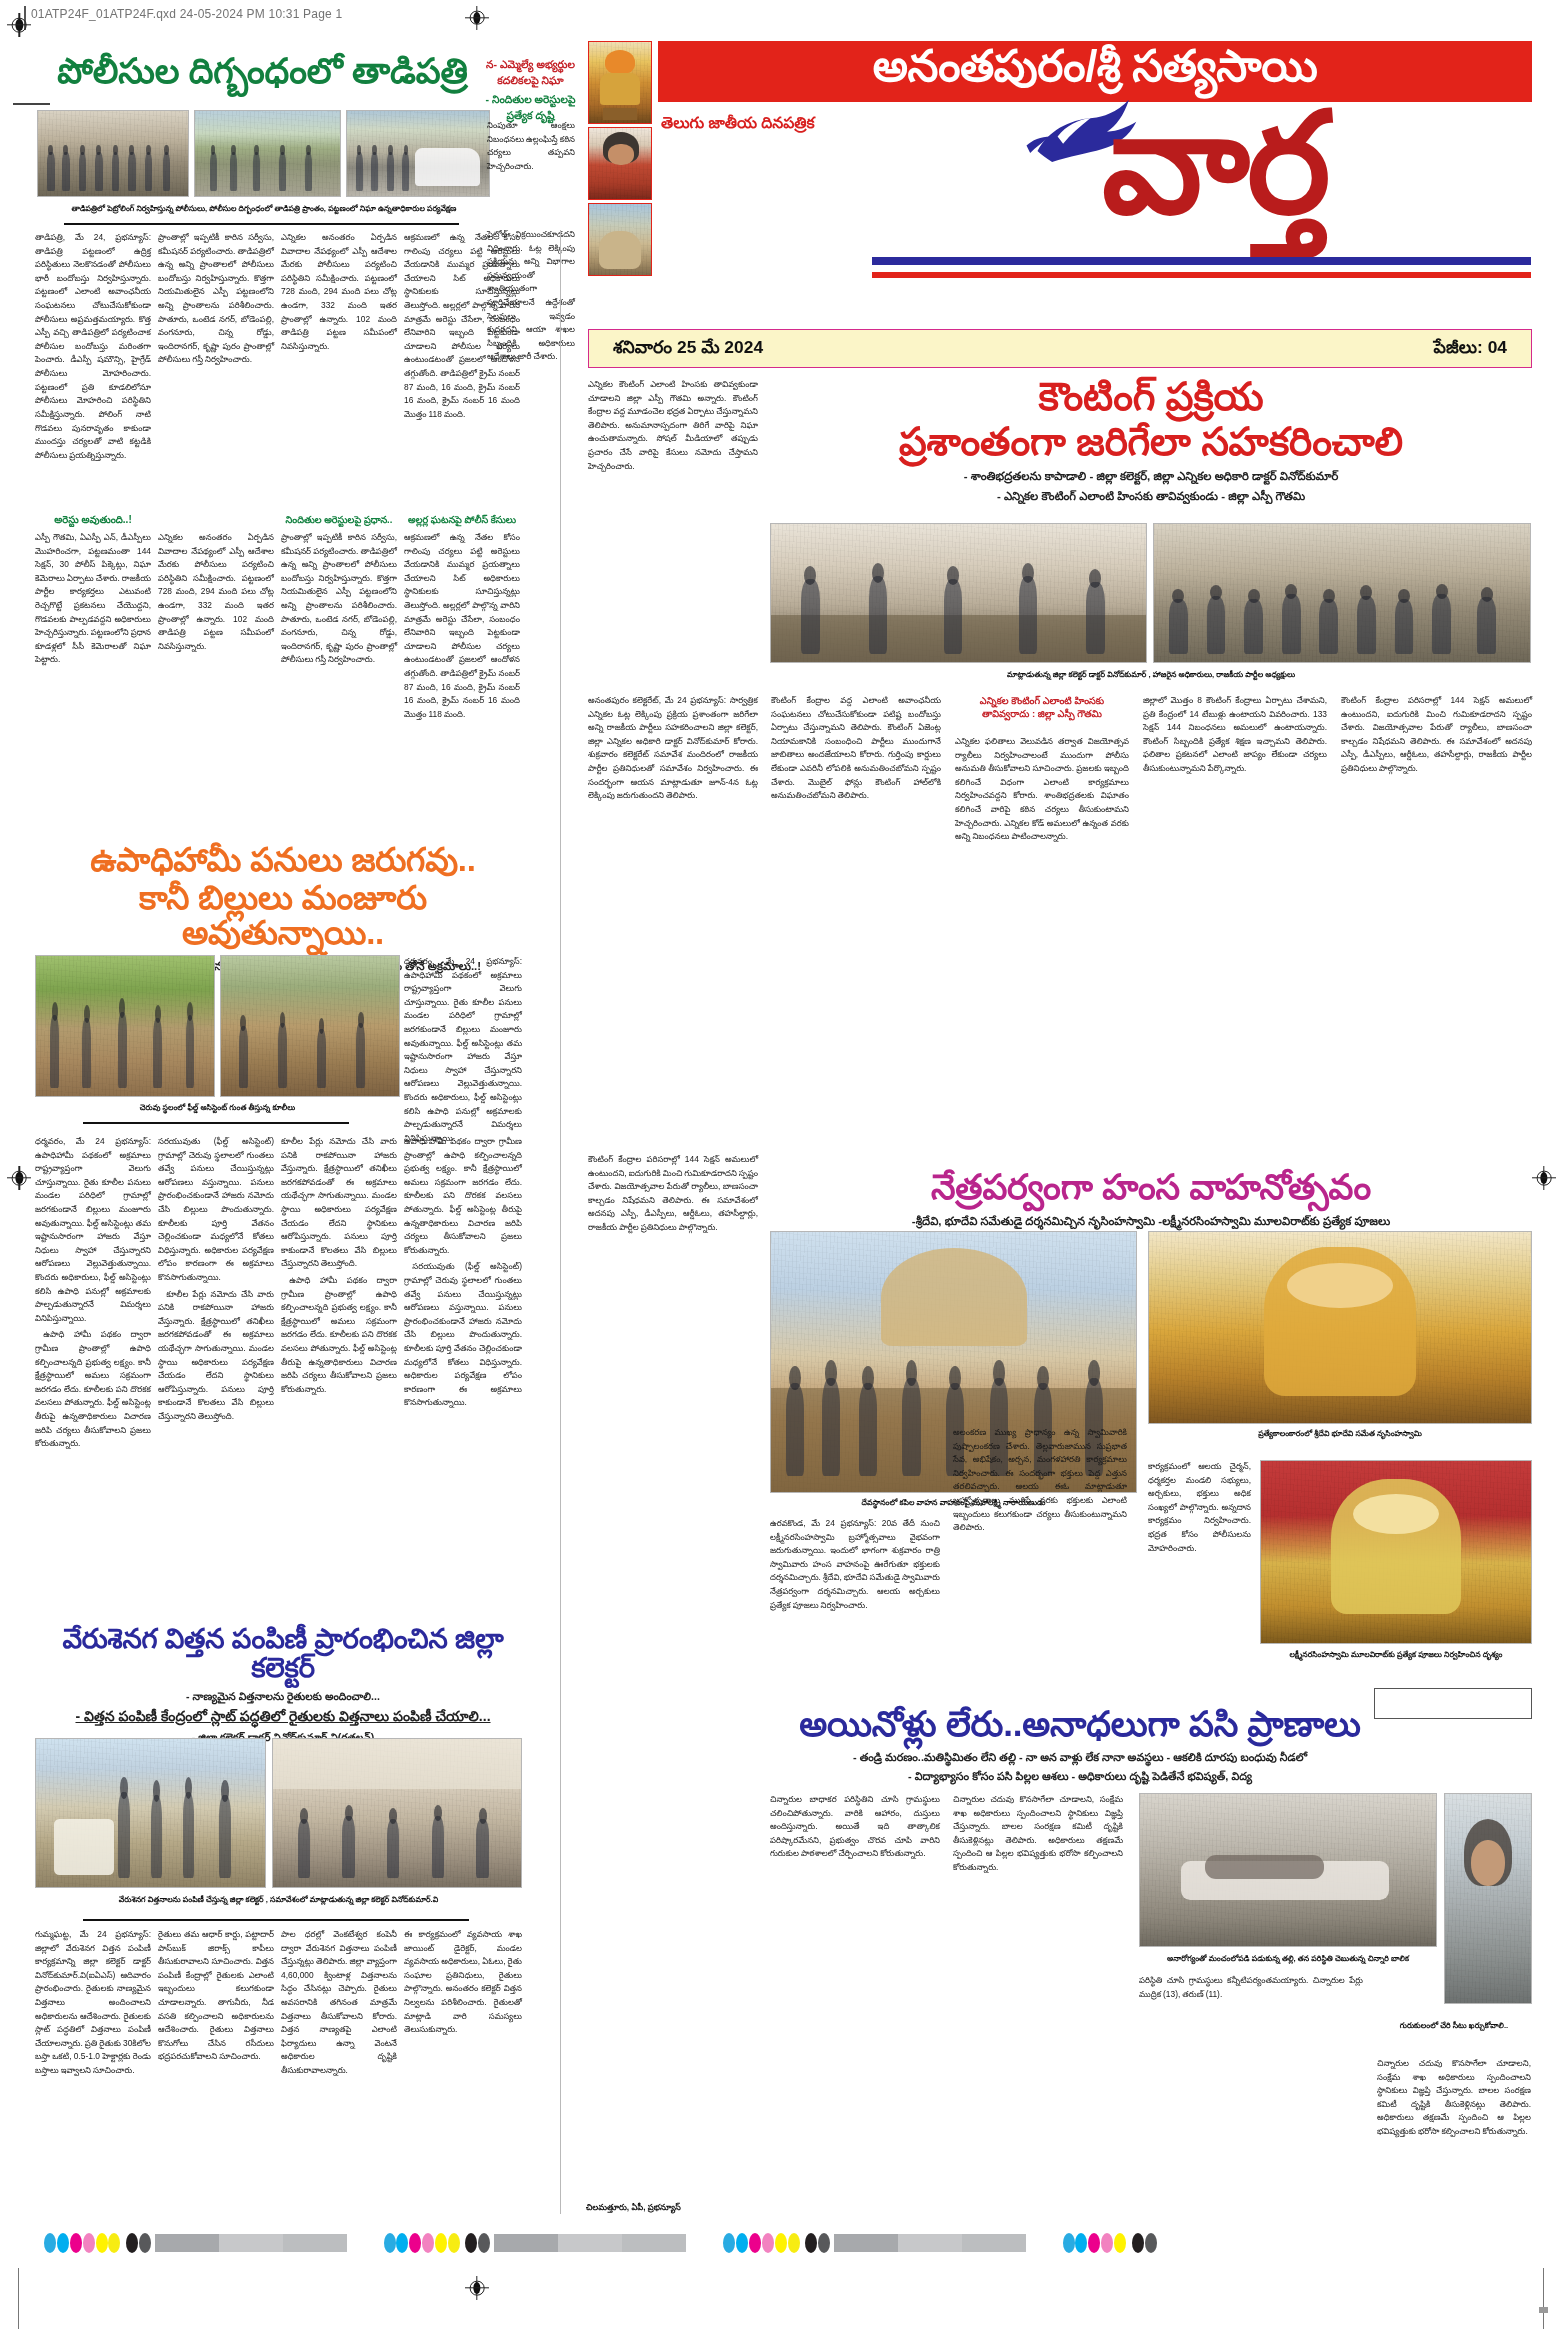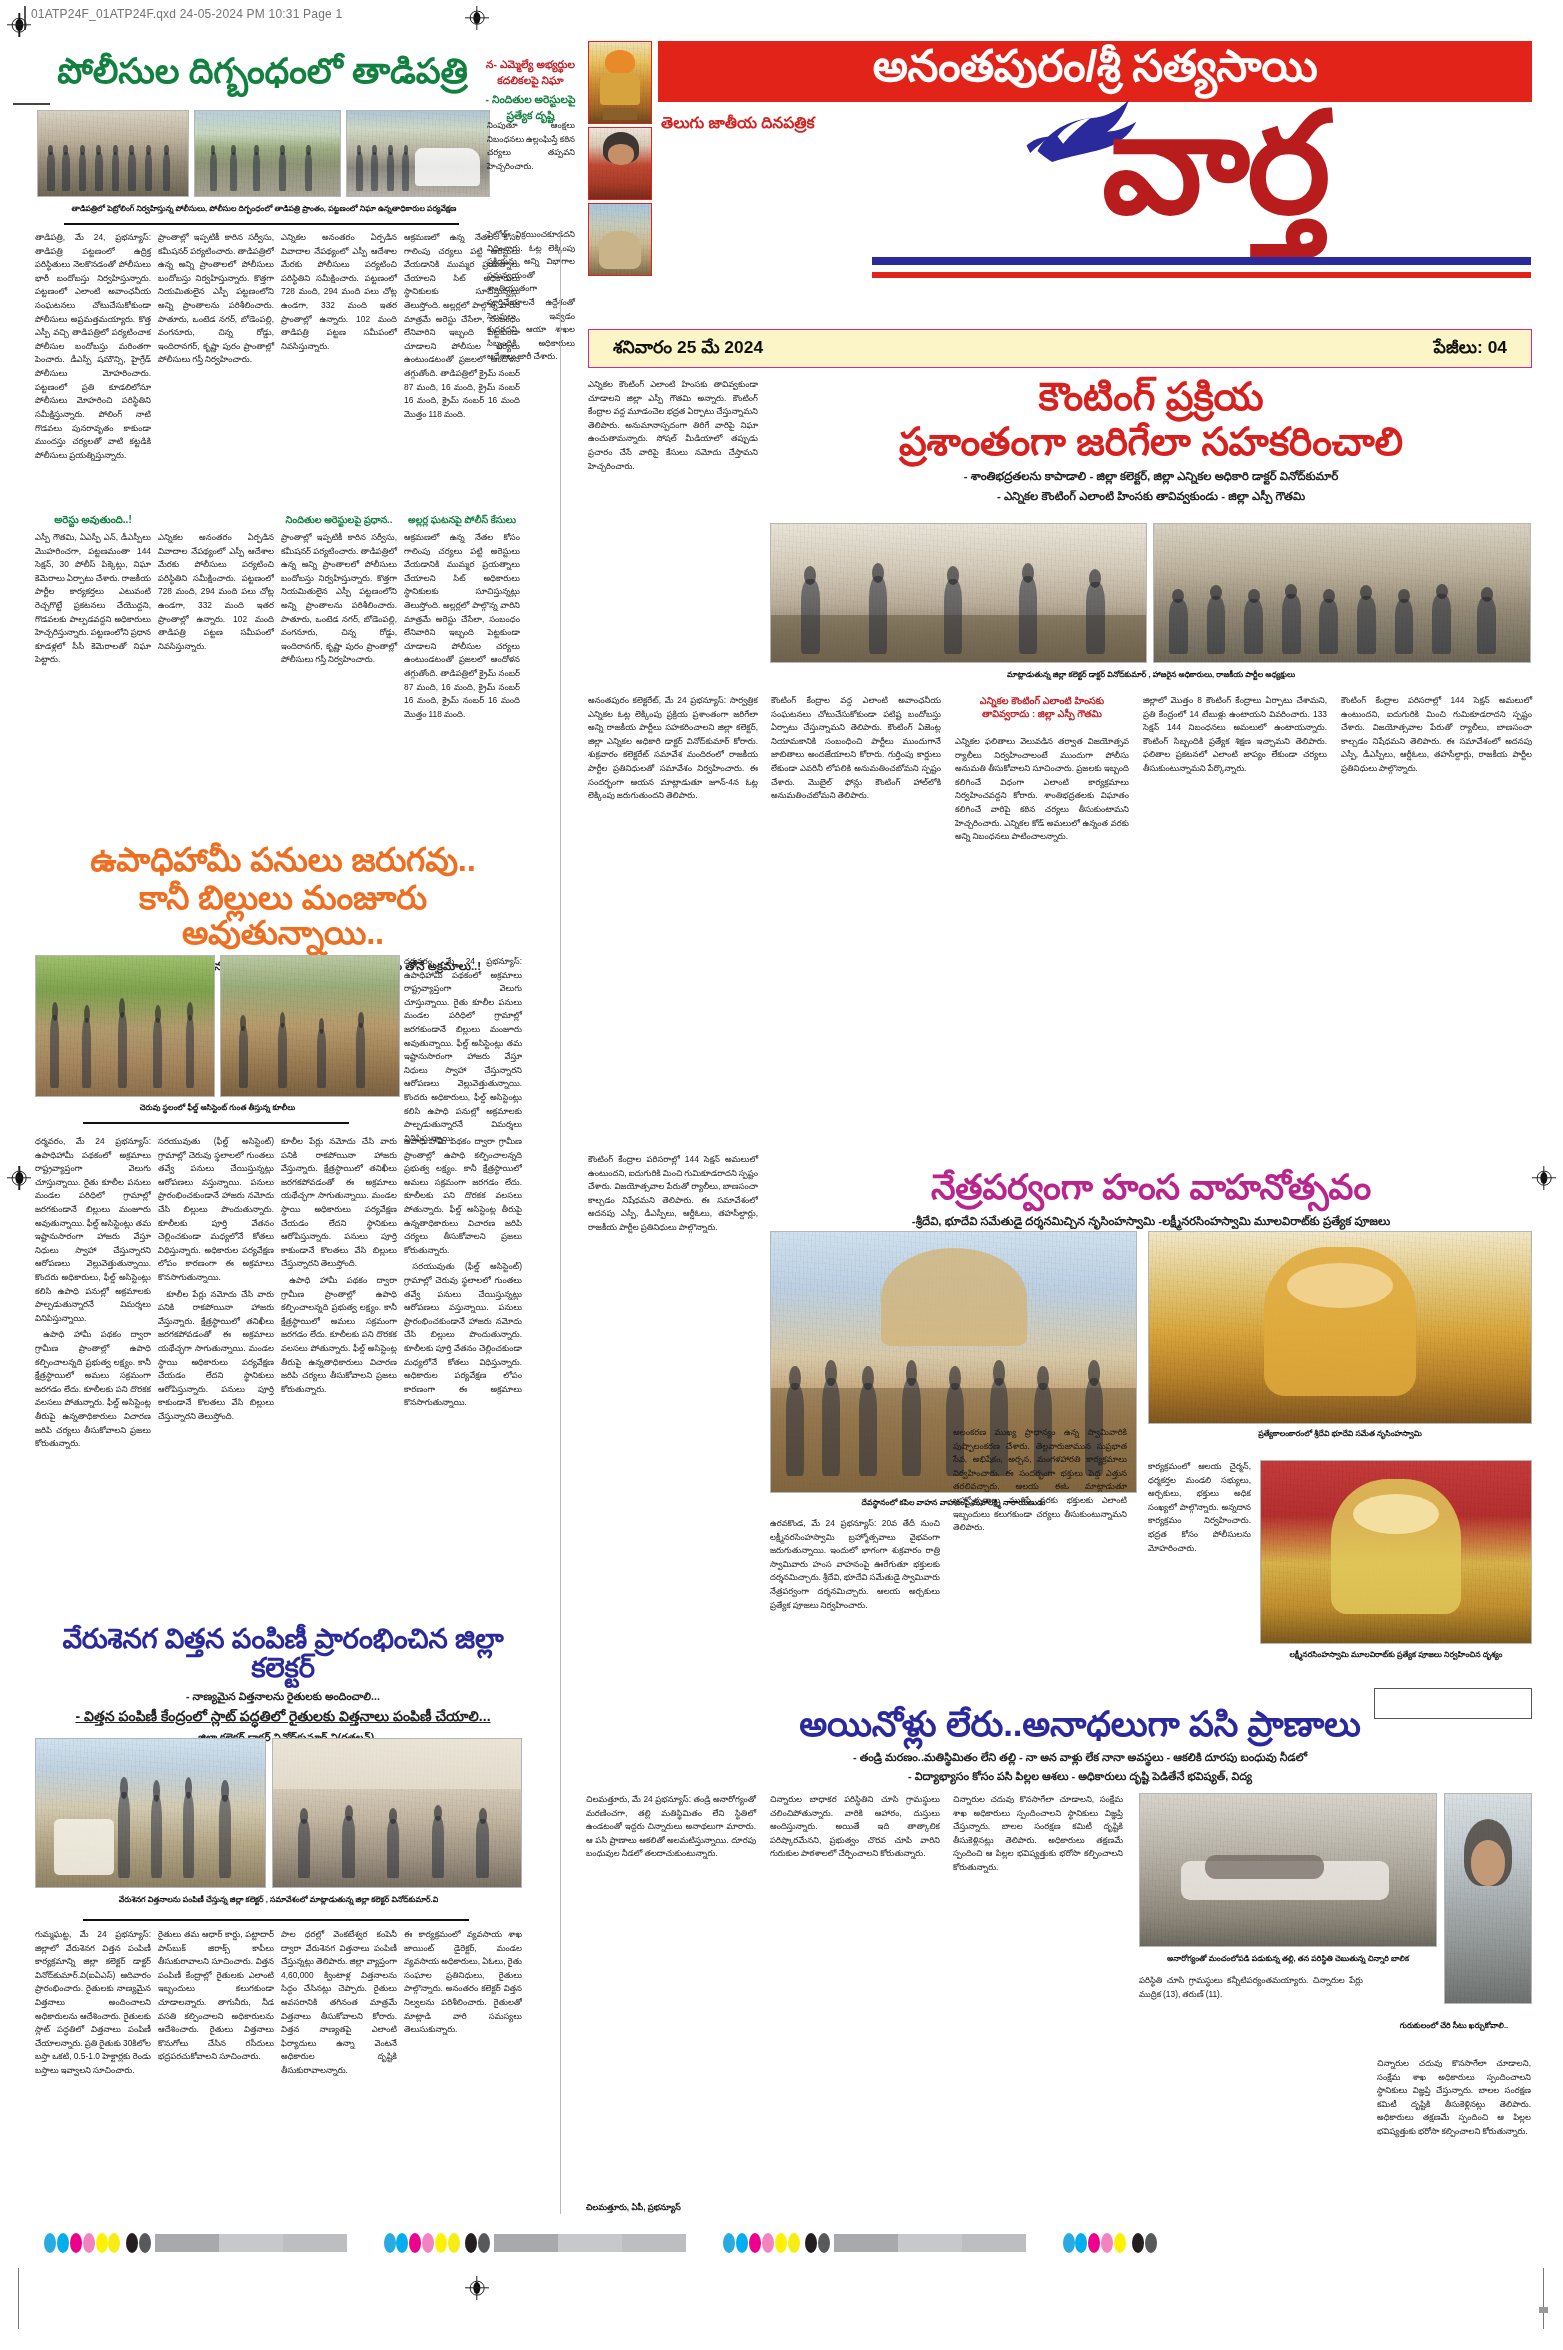--- a/index.html
+++ b/index.html
@@ -504,23 +504,20 @@
     <div style="position:absolute; left:22%; top:40%; width:40%; height:16%; background:rgba(110,100,92,.7); border-radius:11px;"></div>
   </div>
   <div style="position:absolute; left:1444px; top:1793px; width:88px; height:211px;" class="photo pv-woman">
     <div class="ph-grain"></div>
     <div style="position:absolute; left:22%; top:12%; width:56%; height:32%; background:rgba(60,52,46,.75); border-radius:50% 50% 36% 36%;"></div>
     <div style="position:absolute; left:30%; top:22%; width:40%; height:22%; background:#c39a78; border-radius:48%;"></div>
   </div>
   <div style="position:absolute; left:1139px; top:1951px; width:298px;" class="ph-cap tel">అనారోగ్యంతో మంచంలోపడి పడుకున్న తల్లి, తన పరిస్థితి చెబుతున్న చిన్నారి బాలిక</div>
   <div style="position:absolute; left:1377px; top:2018px; width:154px;" class="ph-cap tel">గురుకులంలో చేరి సీటు ఖర్చుకోవాలి..</div>
 
-  <div style="position:absolute; left:586px; top:1793px; width:170px; height:395px;" class="body-col tel">
-    <p class="noind">చిలమత్తూరు, మే 24 ప్రభన్యూస్‌: తండ్రి అనారోగ్యంతో మరణించగా, తల్లి మతిస్థిమితం లేని స్థితిలో ఉండటంతో ఇద్దరు చిన్నారులు అనాథలుగా మారారు. ఆ పసి ప్రాణాలు ఆకలితో అలమటిస్తున్నాయి. దూరపు బంధువుల నీడలో తలదాచుకుంటున్నారు.</p>
-  </div>
   <div style="position:absolute; left:770px; top:1793px; width:170px; height:395px;" class="body-col tel">
     <p class="noind">చిన్నారుల బాధాకర పరిస్థితిని చూసి గ్రామస్థులు చలించిపోతున్నారు. వారికి ఆహారం, దుస్తులు అందిస్తున్నారు. అయితే ఇది తాత్కాలిక పరిష్కారమేనని, ప్రభుత్వం చొరవ చూపి వారిని గురుకుల పాఠశాలలో చేర్పించాలని కోరుతున్నారు.</p>
   </div>
   <div style="position:absolute; left:953px; top:1793px; width:170px; height:395px;" class="body-col tel">
     <p class="noind">చిన్నారుల చదువు కొనసాగేలా చూడాలని, సంక్షేమ శాఖ అధికారులు స్పందించాలని స్థానికులు విజ్ఞప్తి చేస్తున్నారు. బాలల సంరక్షణ కమిటీ దృష్టికి తీసుకెళ్లినట్లు తెలిపారు. అధికారులు తక్షణమే స్పందించి ఆ పిల్లల భవిష్యత్తుకు భరోసా కల్పించాలని కోరుతున్నారు.</p>
   </div>
   <div style="position:absolute; left:1139px; top:1974px; width:224px; height:213px;" class="body-col tel">
     <p class="noind">పరిస్థితి చూసి గ్రామస్థులు కన్నీటిపర్యంతమయ్యారు. చిన్నారుల పేర్లు ముద్రిక (13), తరుణ్‌ (11).</p>
   </div>
   <div style="position:absolute; left:1377px; top:2057px; width:154px; height:130px;" class="body-col tel">

